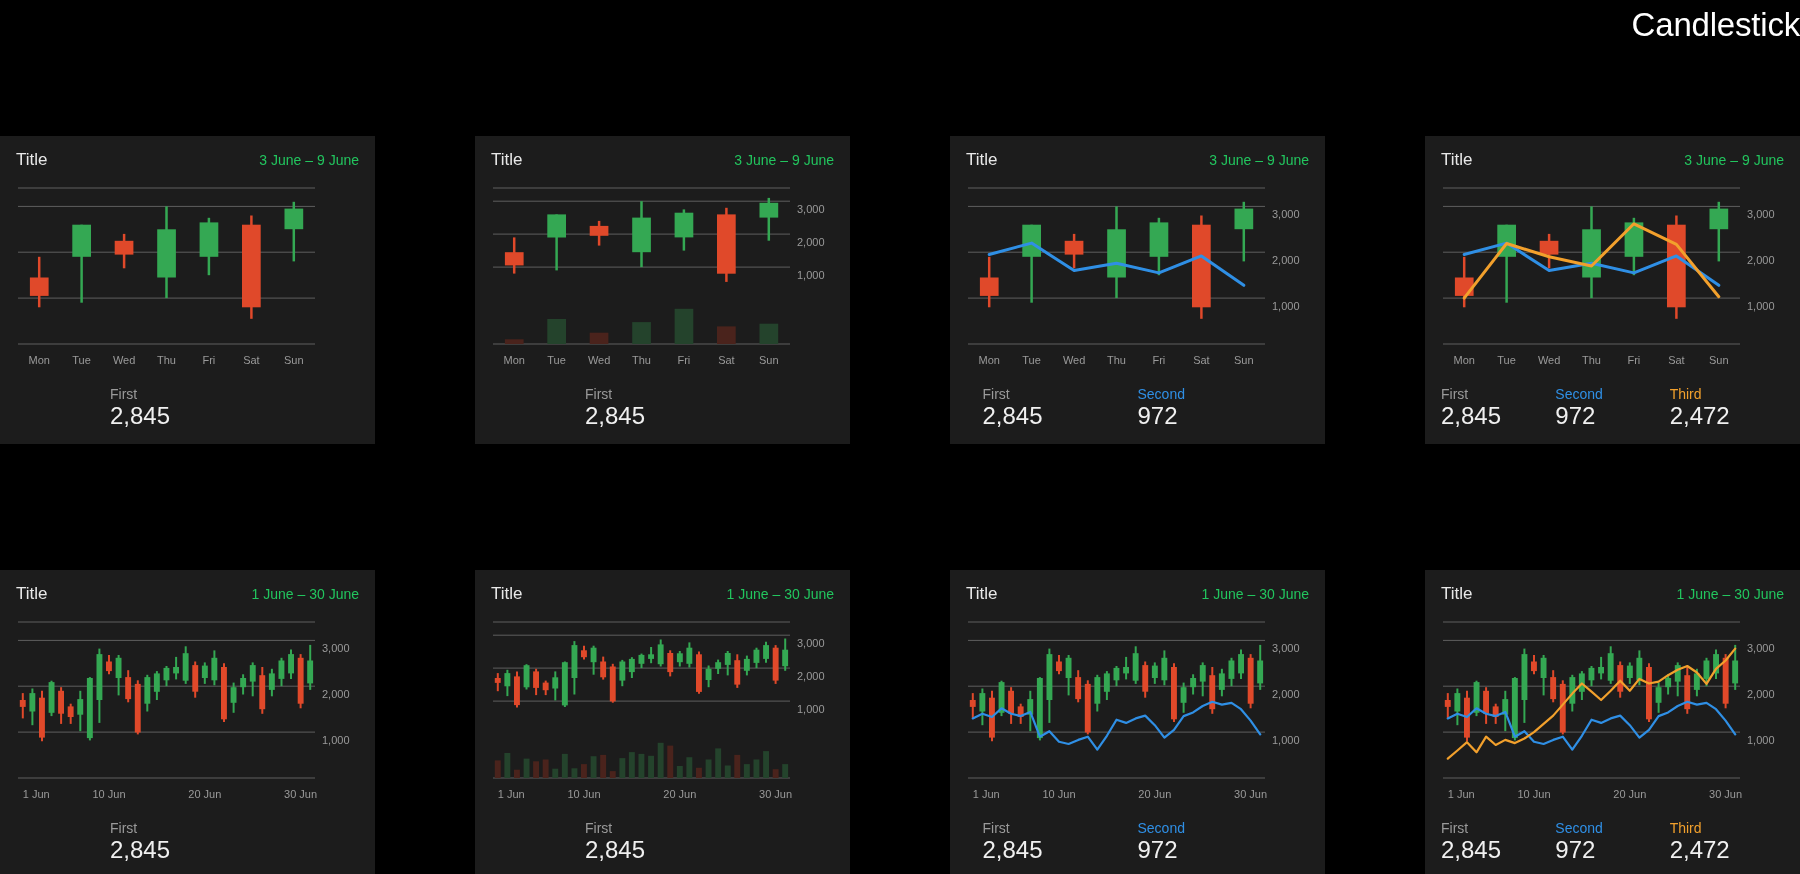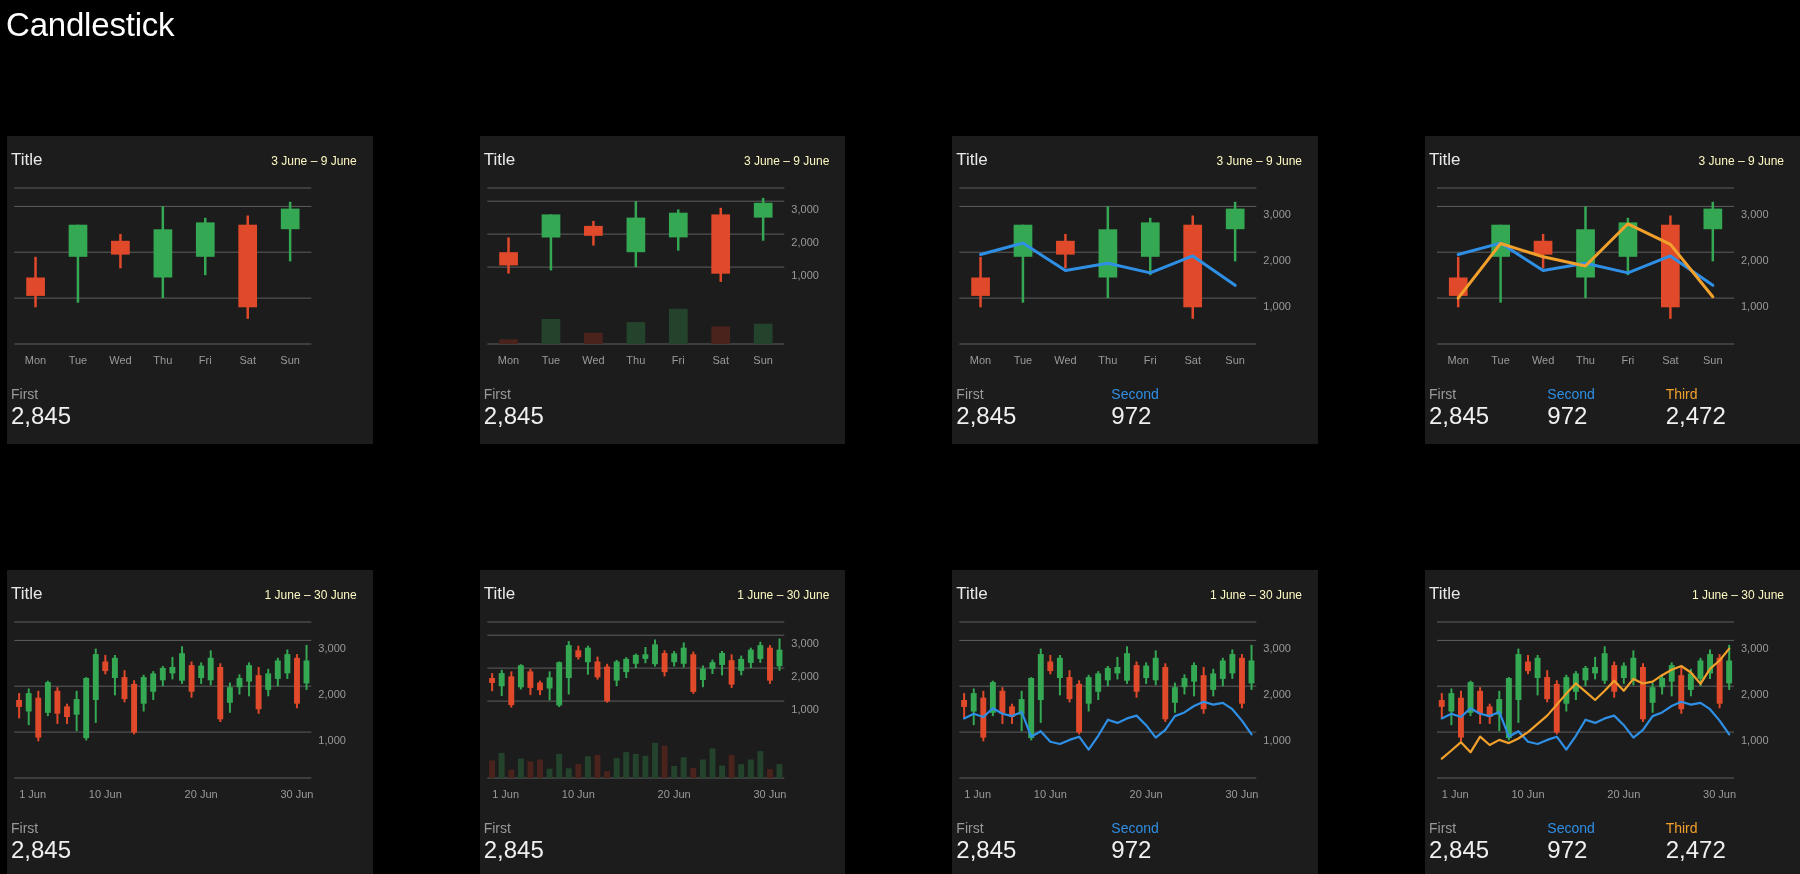--- a/index.html
+++ b/index.html
@@ -8,52 +8,53 @@
     background: #000000;
     font-family: "Liberation Sans", sans-serif;
     overflow: hidden;
   }
   #page-title {
     color: #ffffff;
     font-size: 33px;
     font-weight: normal;
     padding: 6px 0 0 6px;
     letter-spacing: -0.2px;
+    text-align: right;
   }
   .grid {
     position: absolute;
     left: 0; top: 136px;
     width: 1800px;
   }
   .row {
     display: flex;
     gap: 100px;
     margin-bottom: 126px;
   }
   .card {
     width: 375px;
     background: #1c1c1c;
-    padding: 14px 16px 16px 4px;
+    padding: 14px 16px 16px 16px;
     display: flex;
     flex-direction: column;
-    margin-left: 7px;
   }
   .card-head {
     display: flex;
     align-items: baseline;
     justify-content: space-between;
     margin-bottom: 10px;
   }
   .card-title { color: #e8e8e8; font-size: 17px; }
-  .card-range { color: #fef9c3; font-size: 12px; }
+  .card-range { color: #22c55e; font-size: 14px; }
   .plot-wrap { position: relative; width: 100%; }
   .plot-wrap svg { display: block; width: 100%; }
   .card-foot {
     display: flex;
     margin-top: 14px;
+    justify-content: center;
   }
   .legend-col { width: 155px; }
   .legend-label { font-size: 14px; line-height: 20px; }
   .legend-value { font-size: 24px; color: #f0f0f0; line-height: 24px; }
 </style>
 </head>
 <body>
 
 <h1 id="page-title">Candlestick</h1>
 

